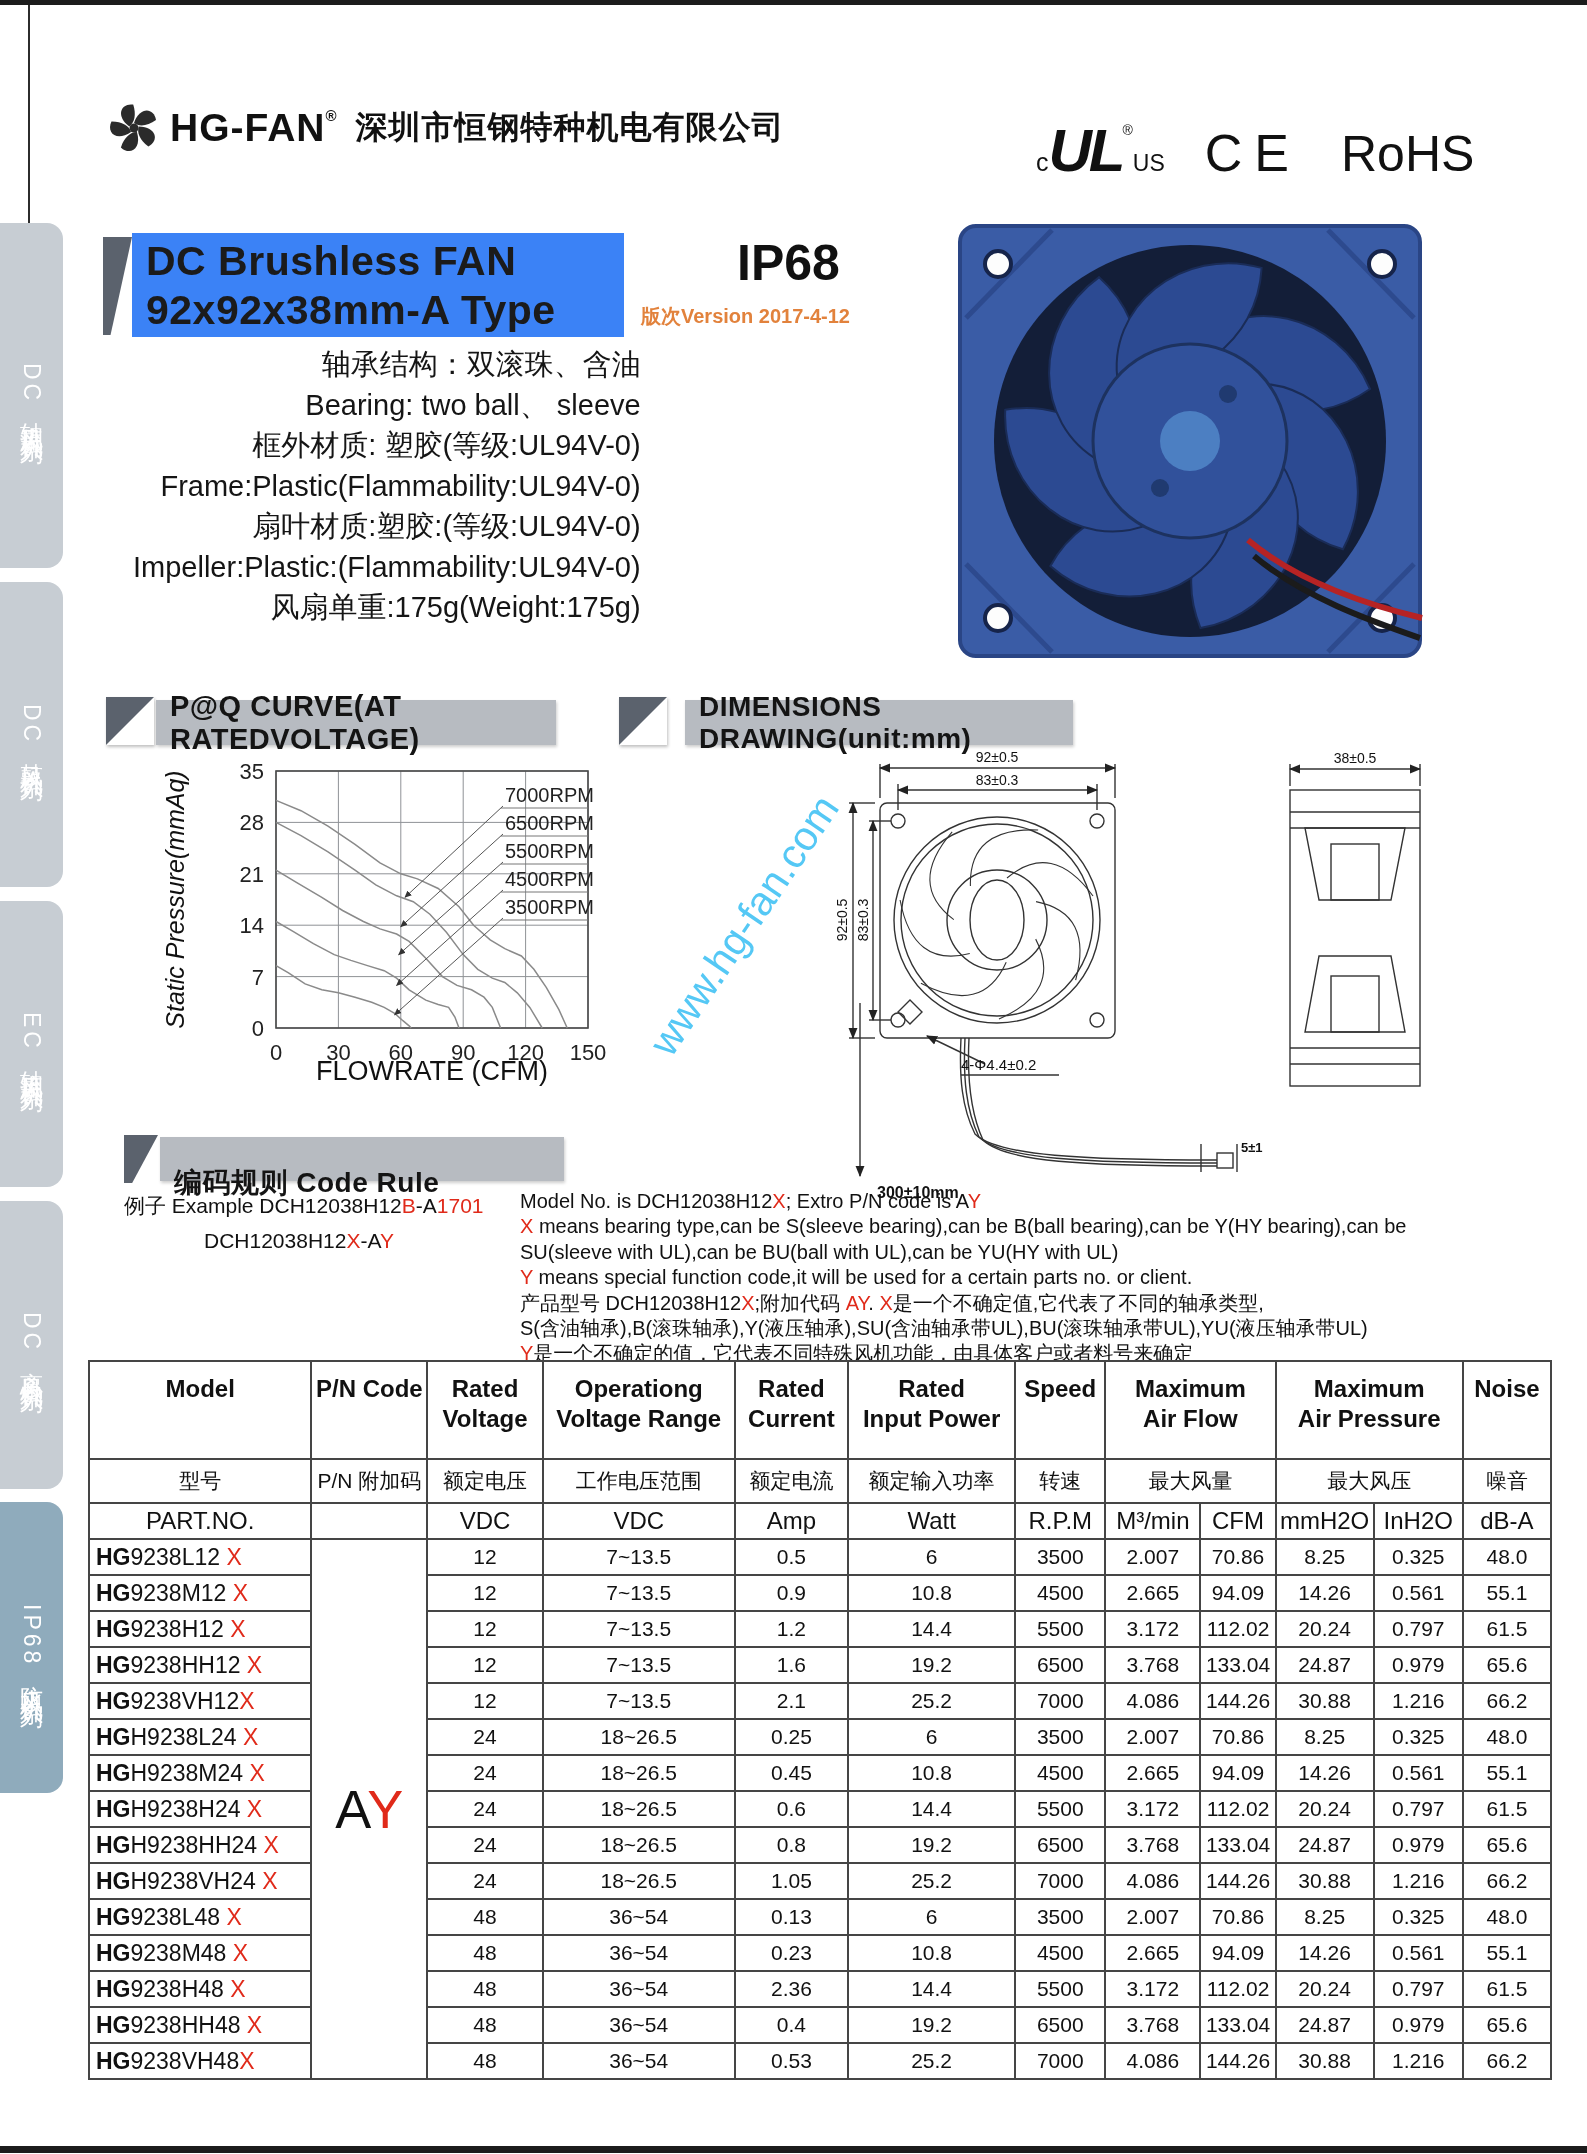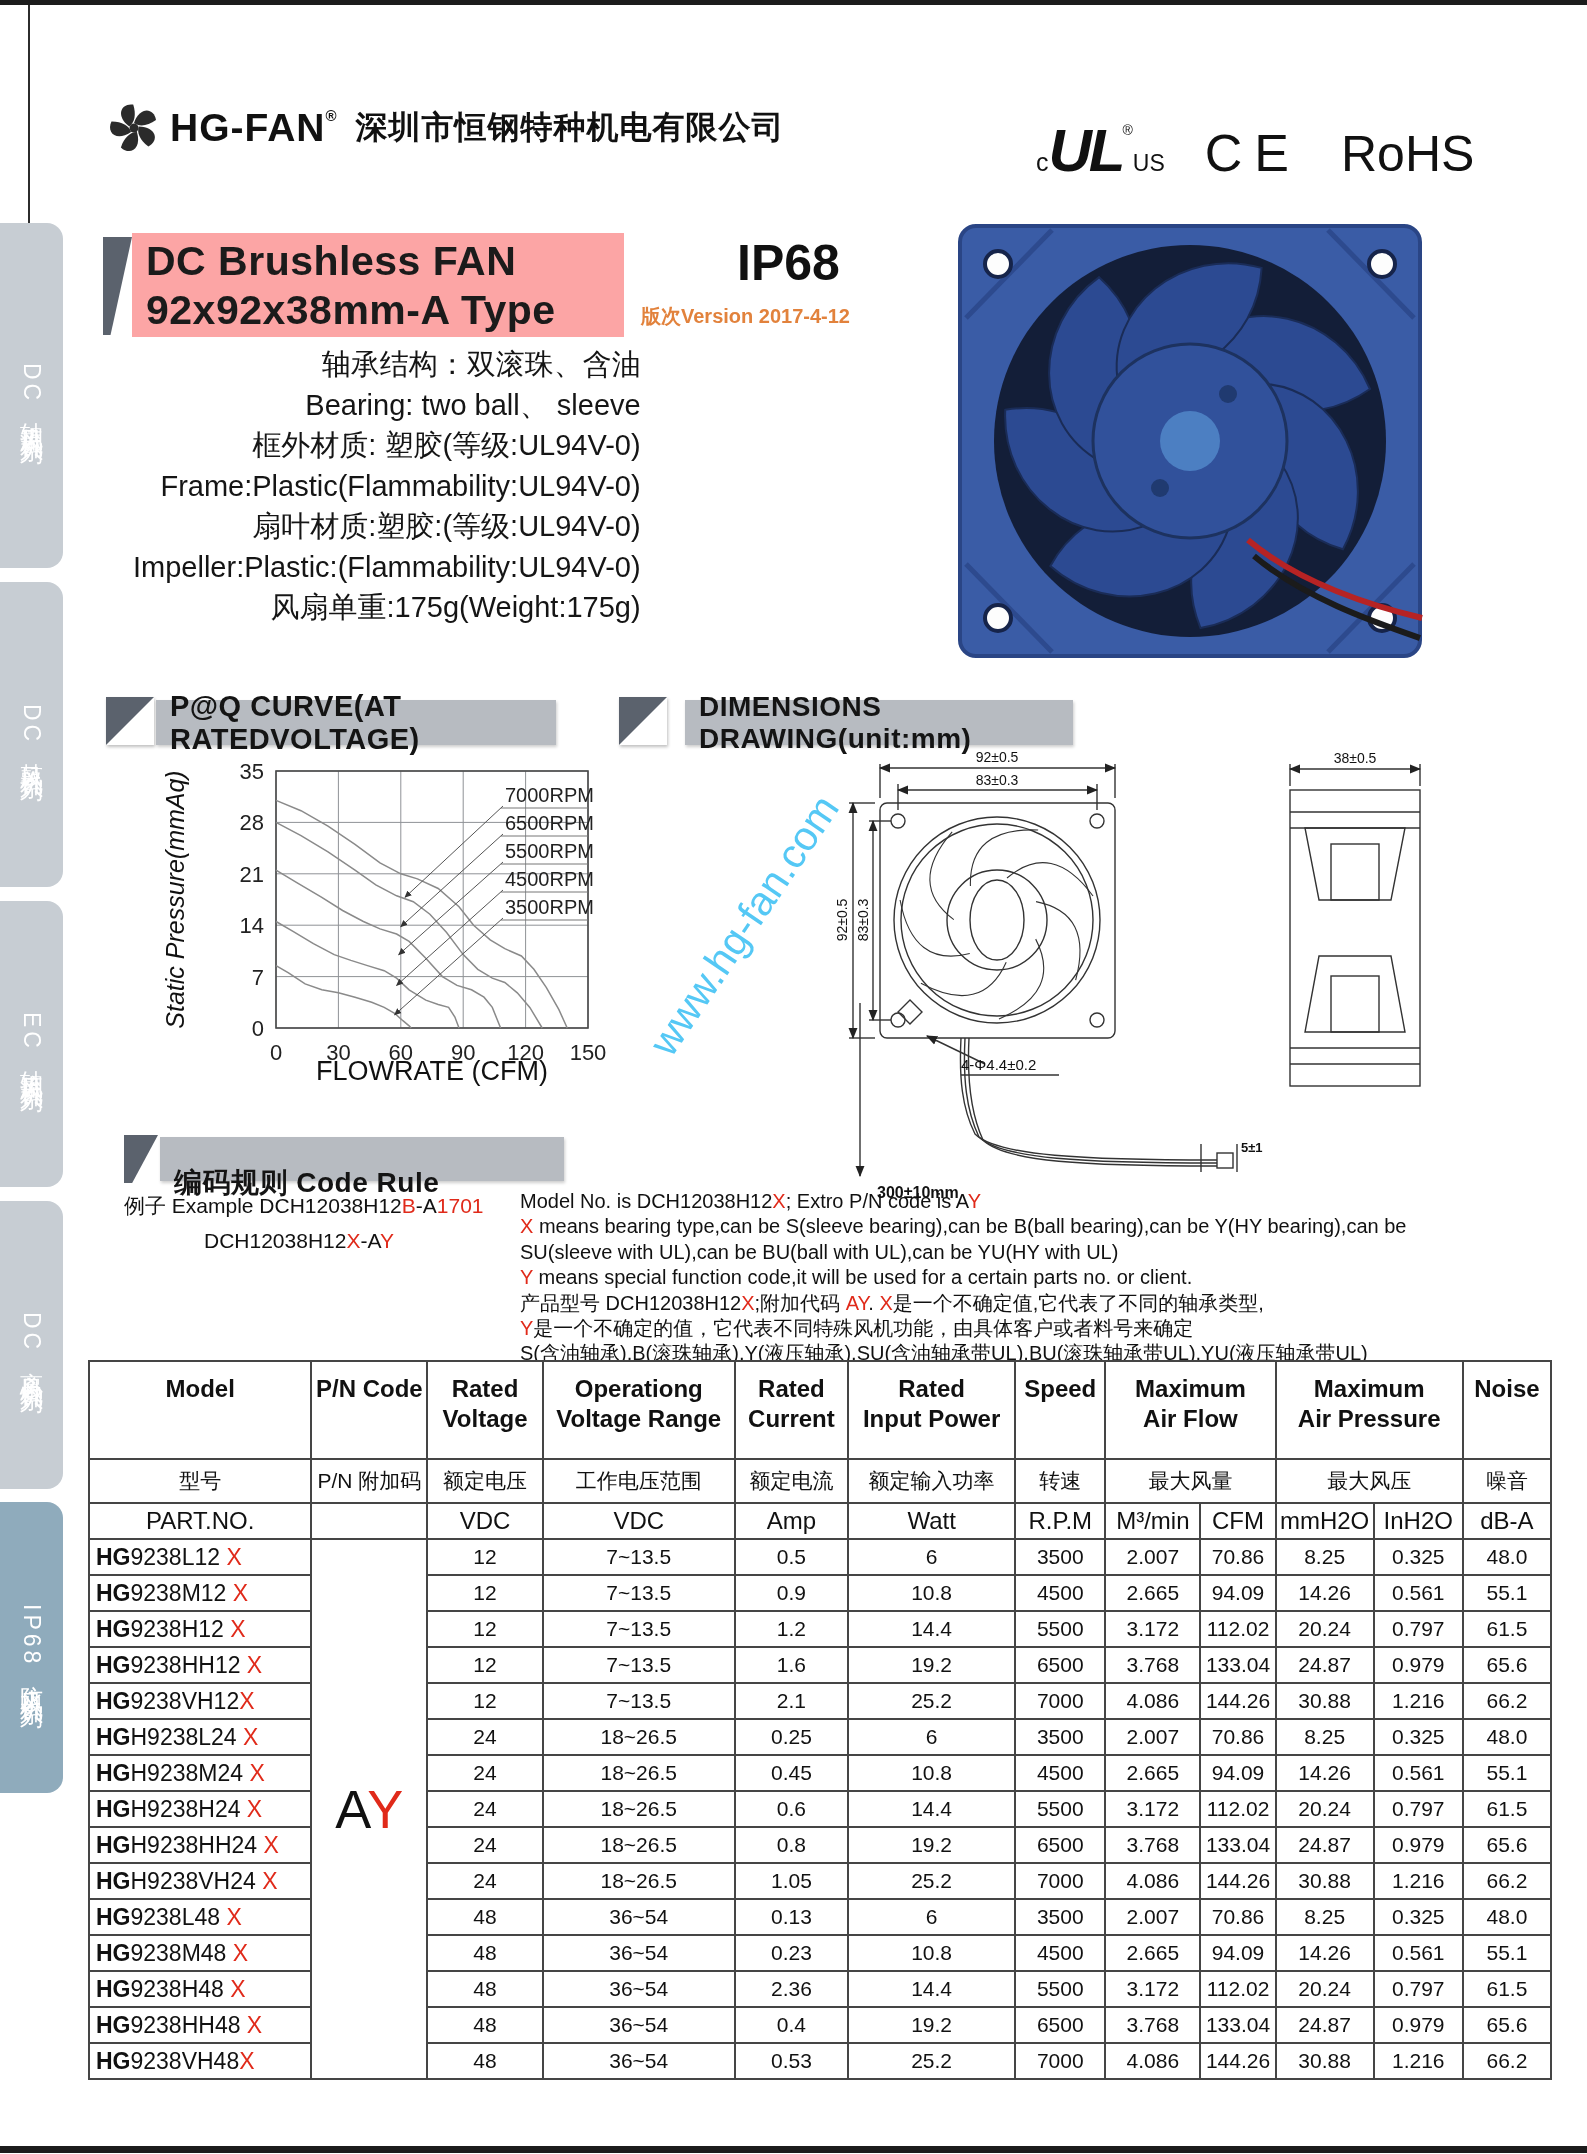--- a/index.html
+++ b/index.html
@@ -30,21 +30,21 @@
   .cul-c{font-size:25px;}
   .cul-ul{font-size:60px;font-weight:bold;font-style:italic;letter-spacing:-3px;}
   .cul-sup{font-size:14px;vertical-align:36px;}
   .cul-us{font-size:23px;}
   .cert-ce{font-size:52px;letter-spacing:12px;padding-bottom:2px;}
   .cert-rohs{font-size:50px;padding-bottom:2px;}
 
   
   .title-wedge{left:103px;top:237px;width:29px;height:98px;background:#5b626d;
                clip-path:polygon(0 0,100% 0,26% 100%,0 100%);}
-  .title-box{left:132px;top:233px;width:492px;height:104px;background:#fca5a5;
+  .title-box{left:132px;top:233px;width:492px;height:104px;background:#3b82f6;
              padding:4px 0 0 14px;box-sizing:border-box;}
   .title-box div{font-size:41px;font-weight:bold;line-height:49px;color:#1b1b1b;letter-spacing:0.5px;}
   .ip68{left:737px;top:234px;font-size:50px;font-weight:600;}
   .version{left:641px;top:303px;font-size:20px;color:#e2823c;font-weight:bold;}
 
   
   #specs{left:133px;top:344px;}
   .spec-line{font-size:29px;line-height:40.5px;color:#151515;text-align:right;}
 
   
@@ -372,22 +372,22 @@
   <div class="abs" id="code-example">
       <div class="rich-line"><span>例子  Example DCH12038H12</span><span class="red">B</span><span>-A</span><span class="red">1701</span></div>
       <div class="rich-line"><span>DCH12038H12</span><span class="red">X</span><span>-A</span><span class="red">Y</span></div>
     </div>
   <div class="abs" id="code-para">
       <div class="rich-line"><span>Model No. is DCH12038H12</span><span class="red">X</span><span>; Extro P/N code  is  A</span><span class="red">Y</span></div>
       <div class="rich-line"><span class="red">X</span><span> means bearing type,can be S(sleeve bearing),can be B(ball bearing),can be Y(HY bearing),can be</span></div>
       <div class="rich-line"><span>SU(sleeve with UL),can be BU(ball with UL),can be YU(HY with UL)</span></div>
       <div class="rich-line"><span class="red">Y</span><span> means special function code,it will be used for a certain parts no. or client.</span></div>
       <div class="rich-line"><span>产品型号 DCH12038H12</span><span class="red">X</span><span>;附加代码 </span><span class="red">AY</span><span>. </span><span class="red">X</span><span>是一个不确定值,它代表了不同的轴承类型,</span></div>
+      <div class="rich-line"><span>S(含油轴承),B(滚珠轴承),Y(液压轴承),SU(含油轴承带UL),BU(滚珠轴承带UL),YU(液压轴承带UL)</span></div>
       <div class="rich-line"><span class="red">Y</span><span>是一个不确定的值，它代表不同特殊风机功能，由具体客户或者料号来确定</span></div>
-      <div class="rich-line"><span>S(含油轴承),B(滚珠轴承),Y(液压轴承),SU(含油轴承带UL),BU(滚珠轴承带UL),YU(液压轴承带UL)</span></div>
     </div>
 
   <div class="abs" style="left:88px;top:1360px;">
     <table id="spec-table">
         <colgroup>
           <col style="width:222px">
           <col style="width:116px">
           <col style="width:115px">
           <col style="width:192px">
           <col style="width:113px">

